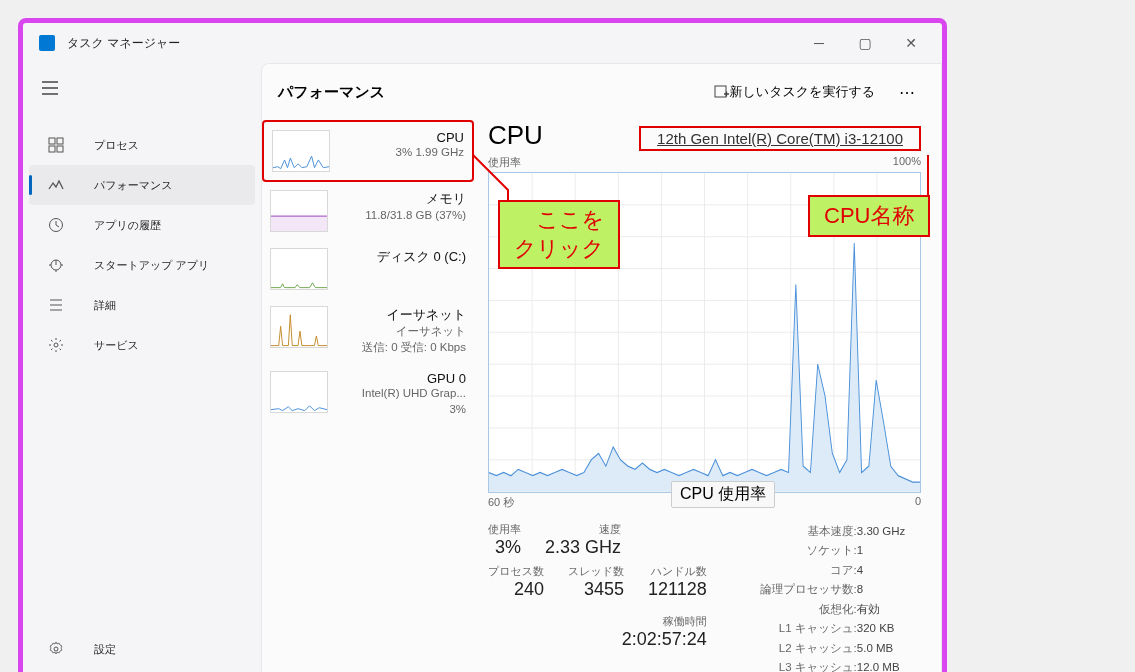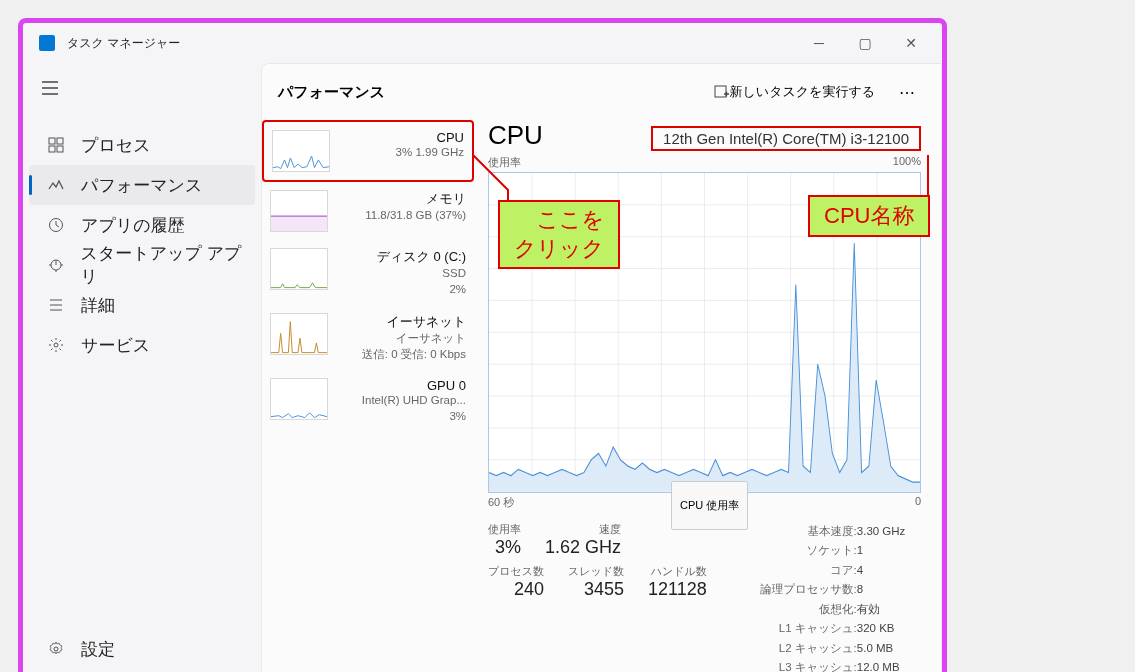--- a/index.html
+++ b/index.html
@@ -8,21 +8,21 @@
 .titlebar { height: 40px; display: flex; align-items: center; padding: 0 8px; }
 .titlebar .app-icon { width: 16px; height: 16px; background: #0078d4; margin: 0 12px 0 8px; border-radius: 2px; }
 .titlebar .title { font-size: 12px; color: #222; }
 .titlebar .spacer { flex: 1; }
 .winbtn { width: 46px; height: 32px; display: flex; align-items: center; justify-content: center; color: #555; font-size: 14px; }
 .window-body { flex: 1; display: flex; min-height: 0; }
 .sidebar { width: 238px; background: transparent; display: flex; flex-direction: column; padding-top: 4px; }
 .hamburger { padding: 12px 18px; }
 .hamburger svg { width: 18px; height: 18px; }
 .nav { margin-top: 12px; }
-.nav-item { display: flex; align-items: center; height: 40px; padding-left: 16px; font-size: 17px; color: #222; border-radius: 4px; margin: 0 6px; position: relative; }
+.nav-item { display: flex; align-items: center; height: 40px; padding-left: 16px; font-size: 11px; color: #222; border-radius: 4px; margin: 0 6px; position: relative; gap: 13px; }
 .nav-item.active { background: #eaeaec; }
 .nav-item.active::before { content: ""; position: absolute; left: 0; top: 10px; bottom: 10px; width: 3px; background: #0067c0; border-radius: 2px; }
 .nav-item .icon { width: 22px; margin-right: 14px; display: flex; justify-content: center; color: #444; }
 .nav-bottom { margin-top: auto; margin-bottom: 10px; }
 .content { flex: 1; background: #fbfbfc; border-top-left-radius: 8px; border: 1px solid #e8e8e8; display: flex; flex-direction: column; min-width: 0; }
 .content-header { display: flex; align-items: center; height: 56px; padding: 0 16px; }
 .content-header h2 { font-size: 15px; font-weight: 600; }
 .content-header .spacer { flex: 1; }
 .runtask { display: flex; align-items: center; gap: 0; padding: 6px 10px; font-size: 13px; border-radius: 4px; }
 .more { padding: 6px 10px; font-size: 16px; margin-left: 4px; }
@@ -32,26 +32,26 @@
 .perf-item.selected { background: transparent; }
 .thumb { width: 58px; height: 42px; border: 1px solid #d8d8d8; background: #fff; position: relative; overflow: hidden; }
 .thumb svg { position: absolute; inset: 0; }
 .perf-text { flex: 1; min-width: 0; }
 .perf-text .name { font-size: 13px; color: #111; }
 .perf-text .sub { font-size: 11.5px; color: #666; line-height: 1.35; }
 .redbox { border: 2px solid #e00000; }
 .perf-detail { flex: 1; display: flex; flex-direction: column; padding: 0 20px 0 10px; min-width: 0; }
 .detail-head { display: flex; align-items: baseline; }
 .detail-head h1 { font-size: 26px; font-weight: 400; }
-.detail-head .cpu-name { margin-left: auto; font-size: 15px; color: #333; padding: 2px 10px; }
+.detail-head .cpu-name { margin-left: auto; font-size: 15px; color: #333; padding: 2px 16px; text-decoration: underline; }
 .chart-labels-top { display: flex; font-size: 11px; color: #666; margin-top: 4px; }
 .chart-labels-top .r { margin-left: auto; }
 .chart { height: 330px; border: 1px solid #a8c8e8; background: #fff; position: relative; margin-top: 2px; }
 .chart svg { position: absolute; inset: 0; width: 100%; height: 100%; }
-.chart-tooltip { position: absolute; background: #f8f8f8; border: 1px solid #ccc; font-size: 11px; padding: 16px 8px; border-radius: 2px; }
+.chart-tooltip { position: absolute; background: #f8f8f8; border: 1px solid #ccc; font-size: 16px; padding: 2px 8px; border-radius: 2px; }
 .chart-labels-bot { display: flex; font-size: 11px; color: #666; margin-top: 2px; }
 .chart-labels-bot .r { margin-left: auto; }
 .annot { position: absolute; border: 2px solid #e00000; color: #e00000; font-size: 22px; padding: 4px 14px; background: #bef264; z-index: 10; }
 .annot-pointer { position: absolute; z-index: 9; }
 .stats { display: flex; gap: 40px; margin-top: 12px; }
 .stats-left { display: flex; flex-direction: column; gap: 6px; }
 .stats-row { display: flex; gap: 24px; }
 .stat-cell .label { font-size: 11px; color: #666; }
 .stat-cell .value { font-size: 18px; color: #222; }
 .stats-right { font-size: 11.5px; color: #444; }
@@ -188,22 +188,20 @@
             </div>
           </div>
           <div class="perf-item">
             <div class="thumb">
                 <svg viewBox="0 0 58 42" preserveAspectRatio="none">
                   <polyline points="0,40 10,40 12,36 14,40 25,40 27,37 30,40 40,40 43,35 46,40 58,40" fill="none" stroke="#6fa84f" stroke-width="1"></polyline>
                 </svg>
               </div>
             <div class="perf-text">
               <div class="name">ディスク 0 (C:)</div>
-              <div class="sub" style="white-space:pre-line">SSD
-2%</div>
             </div>
           </div>
           <div class="perf-item">
             <div class="thumb">
                 <svg viewBox="0 0 58 42" preserveAspectRatio="none">
                   <polyline points="0,40 8,40 10,20 12,40 18,40 20,8 22,40 28,40 30,25 32,40 45,40 47,30 49,40 58,40" fill="none" stroke="#c58a2a" stroke-width="1"></polyline>
                 </svg>
               </div>
             <div class="perf-text">
               <div class="name">イーサネット</div>
@@ -268,37 +266,41 @@
 
           <div class="stats">
             <div class="stats-left">
               <div class="stats-row">
                 <div class="stat-cell">
                     <div class="label">使用率</div>
                     <div class="value">3%</div>
                   </div>
                 <div class="stat-cell">
                     <div class="label">速度</div>
-                    <div class="value">1.62 GHz</div>
+                    <div class="value">2.33 GHz</div>
                   </div>
               </div>
               <div class="stats-row">
                 <div class="stat-cell">
                     <div class="label">プロセス数</div>
                     <div class="value">240</div>
                   </div>
                 <div class="stat-cell">
                     <div class="label">スレッド数</div>
                     <div class="value">3455</div>
                   </div>
                 <div class="stat-cell">
                     <div class="label">ハンドル数</div>
                     <div class="value">121128</div>
                   </div>
               </div>
+              <div class="single-stat">
+                  <div class="label">稼働時間</div>
+                  <div class="value">2:02:57:24</div>
+                </div>
             </div>
             <div class="stats-right">
               <div class="srow">
                   <span class="k">基本速度:</span>
                   <span>3.30 GHz</span>
                 </div>
               <div class="srow">
                   <span class="k">ソケット:</span>
                   <span>1</span>
                 </div>

